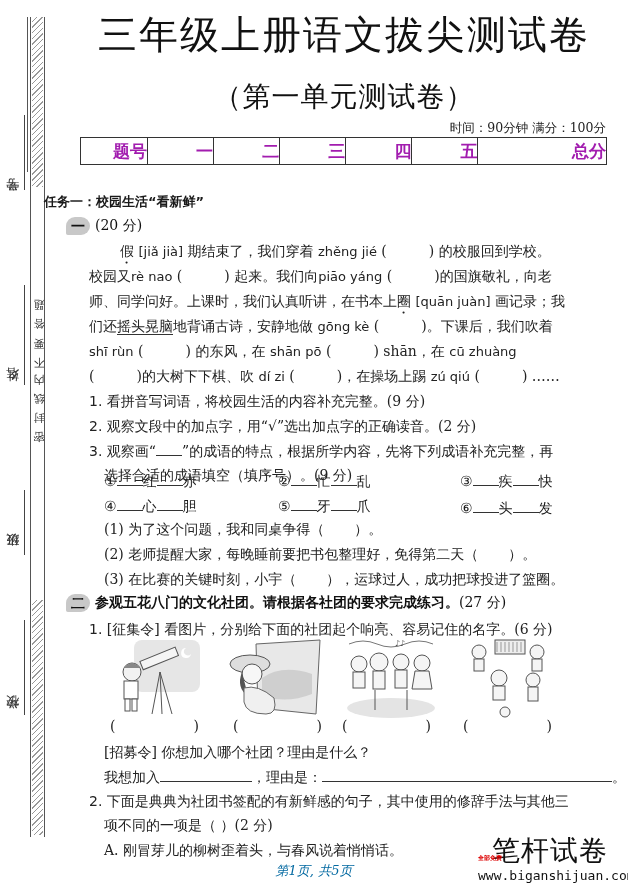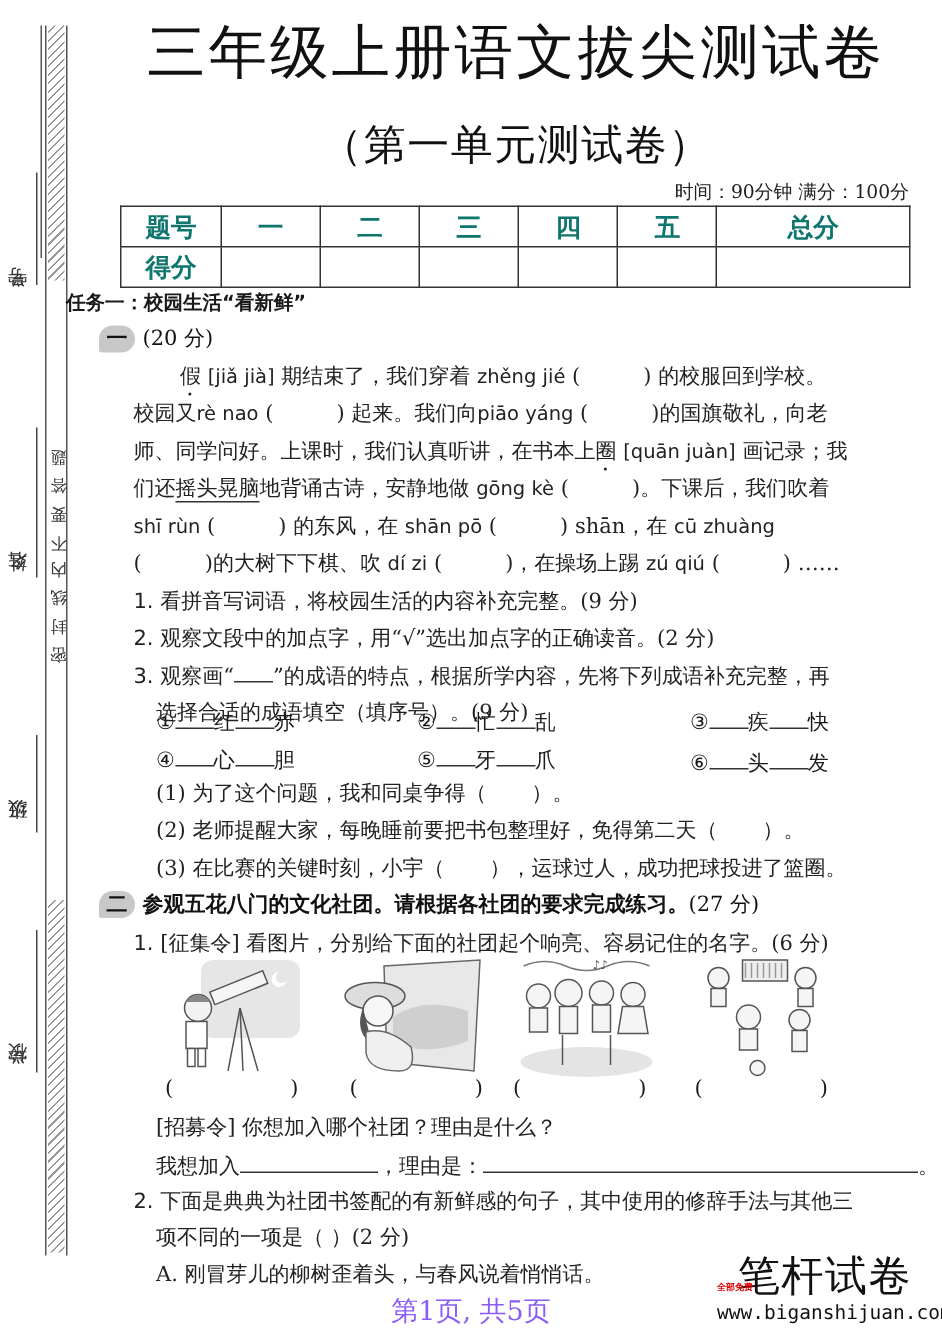--- a/index.html
+++ b/index.html
@@ -20,21 +20,21 @@
   
   .title { position: absolute; left: 60px; top: 8px; width: 568px; text-align: center;
     font-size: 39px; letter-spacing: 2px; font-weight: normal; color: #111; }
   .subtitle { position: absolute; left: 60px; top: 78px; width: 568px; text-align: center;
     font-size: 28px; letter-spacing: 1px; color: #111; }
   .meta { position: absolute; right: 22px; top: 120px; font-size: 12.5px; color: #222; }
 
   
   table.score { position: absolute; left: 80px; top: 137px; width: 527px; border-collapse: collapse;
     font-family: "DejaVu Sans", sans-serif; }
-  table.score td { border: 1px solid #333; height: 27px; text-align: center; font-size: 17px; font-weight: bold; color: #0f766e; }
+  table.score td { border: 1px solid #333; height: 27px; text-align: right; font-size: 17px; font-weight: bold; color: #a21caf; }
   table.score td.rowhead { width: 67px; }
 
   .task { position: absolute; left: 44px; top: 193px; width: 568px; text-align: left;
     font-size: 13px; font-weight: bold; font-family: "DejaVu Sans", sans-serif; }
 
   
   .line { position: absolute; left: 89px; font-size: 14px; line-height: 20px; white-space: nowrap; color: #222; }
   .indent2 { left: 104px; }
   .sec-head { position: absolute; left: 66px; font-size: 14px; font-family: "DejaVu Sans", sans-serif;
     white-space: nowrap; color: #111; display: flex; align-items: center; }
@@ -52,21 +52,21 @@
   .idiom-grid { position: absolute; left: 104px; font-size: 14px; }
   .idiom { position: absolute; white-space: nowrap; }
 
   
   .pic { position: absolute; top: 638px; height: 82px; }
   .pic svg { width: 100%; height: 100%; }
   .ans-paren { position: absolute; top: 718px; font-size: 14px; }
 
   .fill-row-line { display: inline-block; border-bottom: 1px solid #333; height: 16px; vertical-align: baseline; }
 
-  .footer { position: absolute; left: 0; top: 862px; width: 628px; text-align: center; font-size: 18px; color: #8b5cf6; }
+  .footer { position: absolute; left: 0; top: 862px; width: 628px; text-align: center; font-size: 13px; color: #0369a1; font-style: italic; }
   .brand { position: absolute; left: 478px; top: 832px; }
   .brand-name { font-size: 28px; font-family: "DejaVu Sans", sans-serif; color: #111; letter-spacing: 1px; margin-left: 14px; }
   .brand-tag { position: absolute; left: 0; top: 22px; font-size: 6px; color: #d00; font-family: "DejaVu Sans", sans-serif; font-weight: bold; }
   .brand-url { font-family: "DejaVu Sans Mono", monospace; font-size: 13px; color: #111; margin-top: -2px; }
 </style>
 </head>
 <body>
 
 <div class="binding">
   <div class="bind-line" style="left:27px; top:17px; width:1px; height:155px;"></div>
@@ -94,29 +94,20 @@
 <table class="score">
   <tbody>
       <tr>
     <td class="rowhead">题号</td>
     <td>一</td>
     <td>二</td>
     <td>三</td>
     <td>四</td>
     <td>五</td>
     <td>总分</td>
-  </tr>
-  <tr>
-    <td class="rowhead">得分</td>
-    <td></td>
-    <td></td>
-    <td></td>
-    <td></td>
-    <td></td>
-    <td></td>
   </tr>
 </tbody>
   </table>
 
 <div class="task">任务一：校园生活“看新鲜”</div>
 
 <div class="sec-head" style="top:217px;">
   <span class="sec-badge">一</span>
   <span class="pts">(20 分)</span>
 </div>

